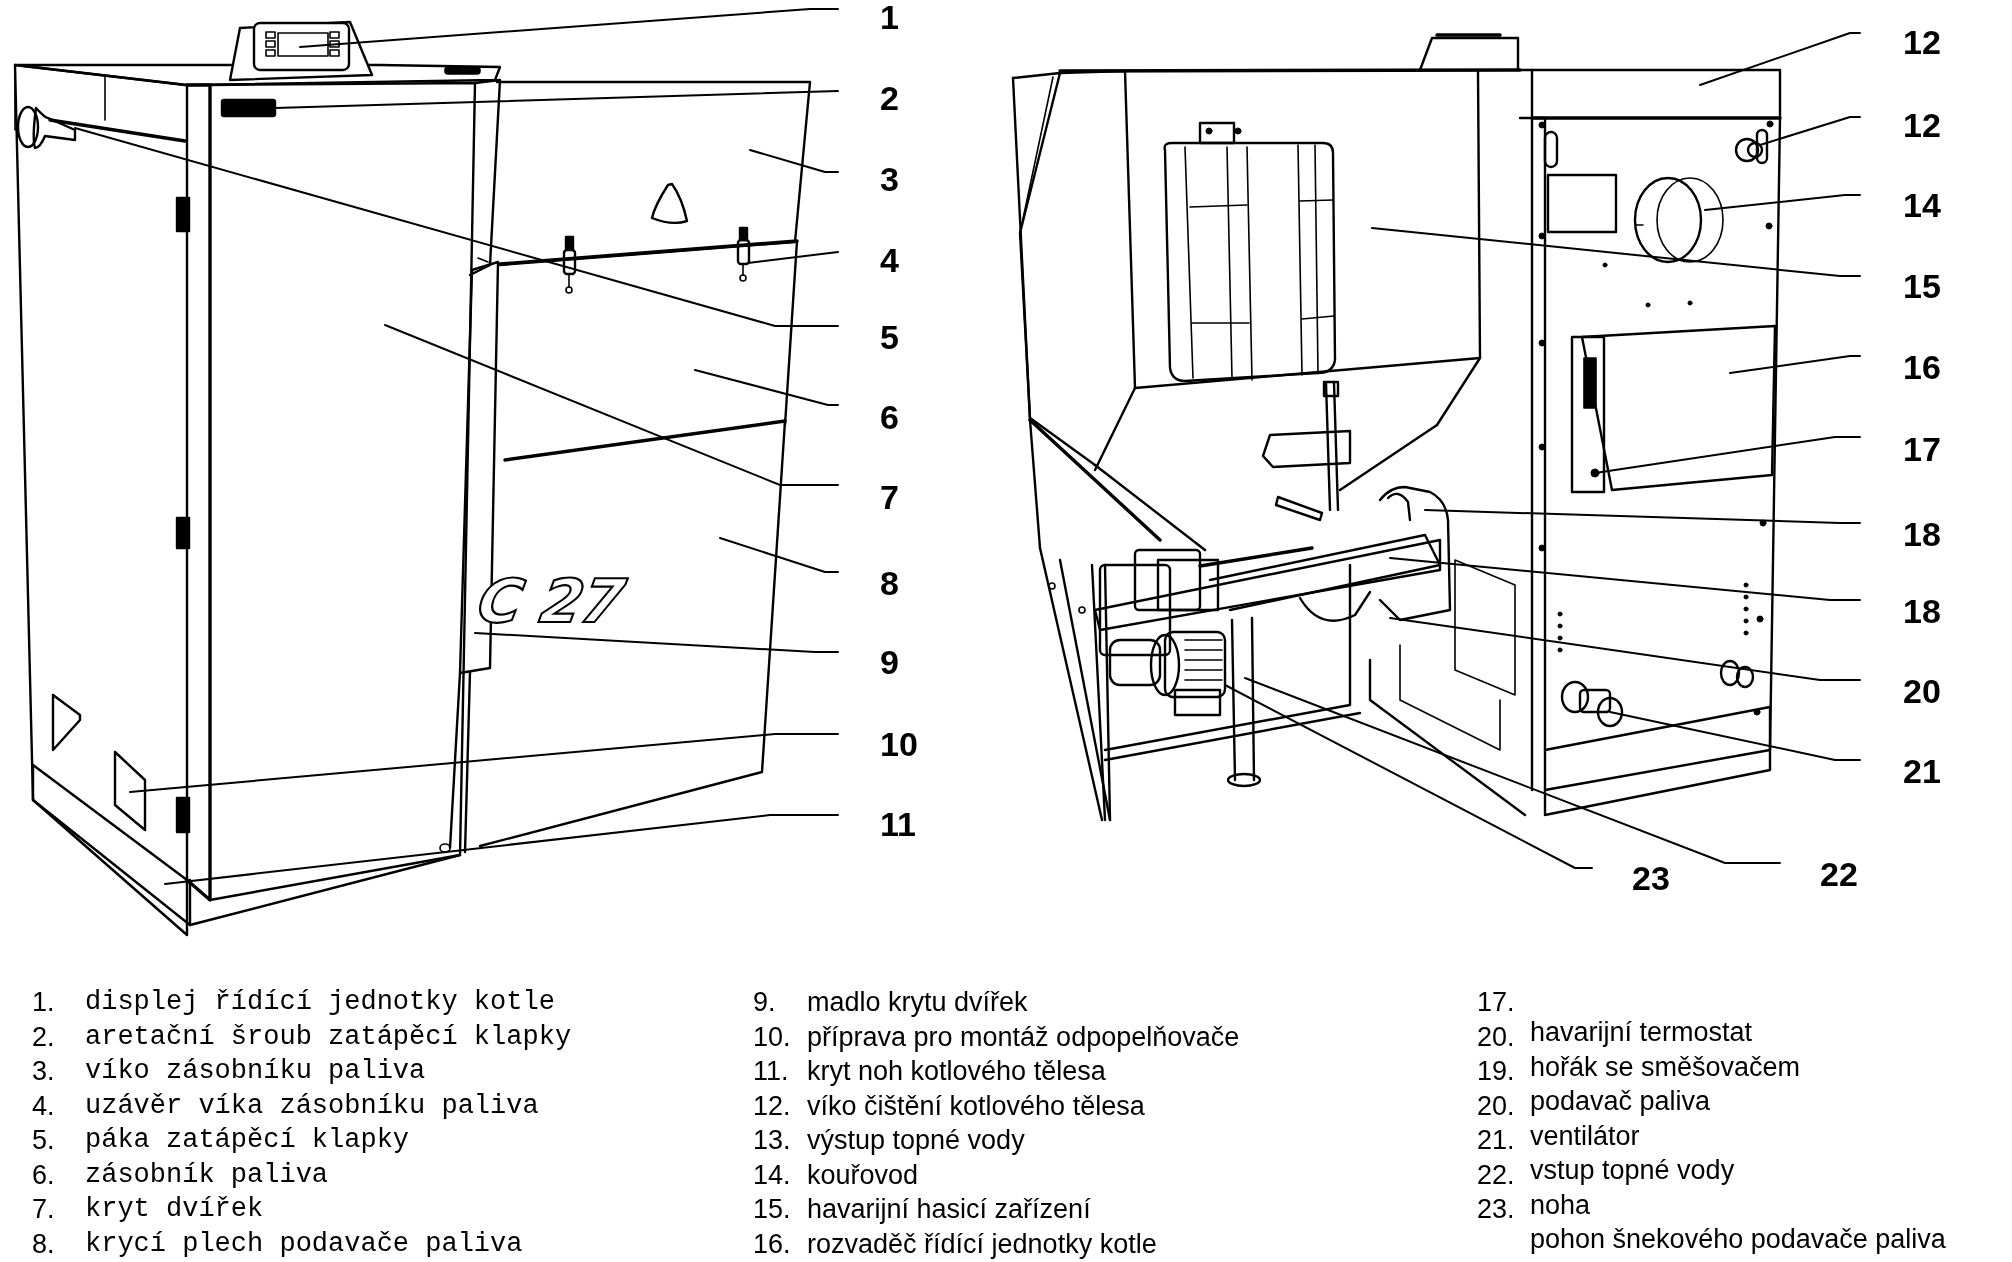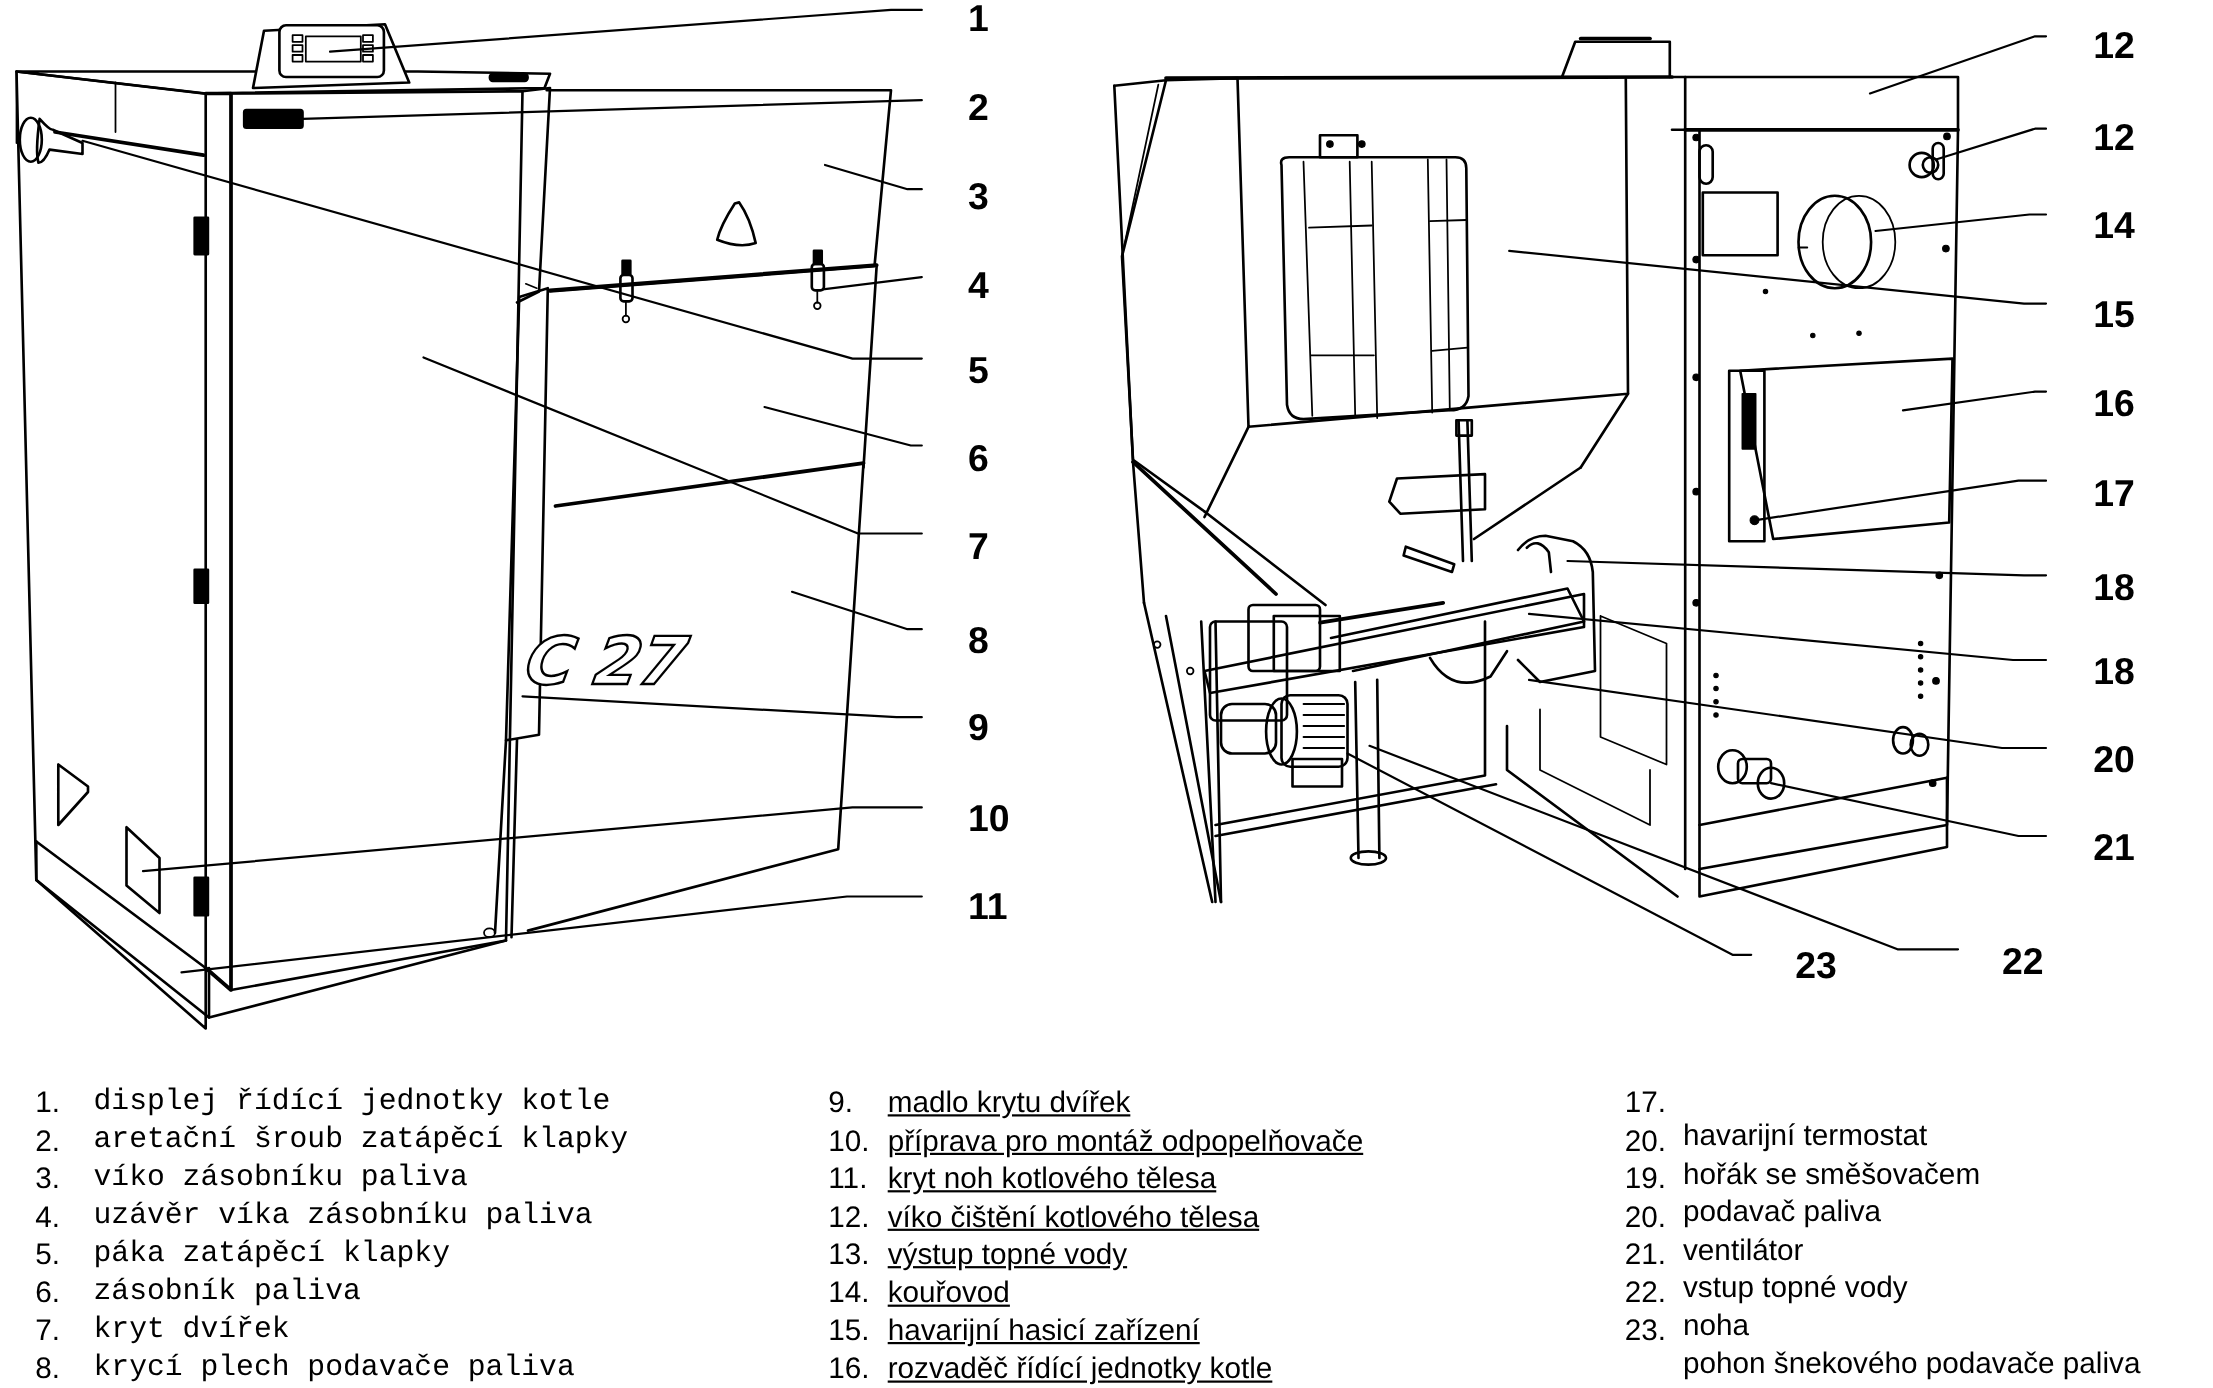--- a/index.html
+++ b/index.html
@@ -16,21 +16,21 @@
   .fillk { fill: #000 !important; }
   .fillw { fill: #fff !important; }
   .callout { position: absolute; font-weight: bold; font-size: 34px; line-height: 34px; }
   .legend { position: absolute; top: 985px; font-size: 27px; line-height: 34.5px; }
   .legend .row { position: relative; height: 34.5px; white-space: nowrap; }
   .legend .num { position: absolute; left: 0; }
   .legend .txt { position: absolute; }
   #legend-col-1 { left: 32px; }
   #legend-col-1 .txt { left: 53px; font-family: Liberation Mono, monospace; }
   #legend-col-2 { left: 753px; }
-  #legend-col-2 .txt { left: 54px; text-decoration: underline; }
+  #legend-col-2 .txt { left: 54px; }
   #legend-col-3 { left: 1477px; }
   #legend-col-3 .txt { left: 53px; margin-top: 30px; }
   .logo-text { font-family: "DejaVu Sans", sans-serif; font-weight: bold; font-style: italic;
                font-size: 60px; fill: #fff !important; stroke: #000 !important; stroke-width: 2.2; }
 </style>
 </head>
 <body>
 
 <svg id="drawing" viewBox="0 0 2012 960" xmlns="http://www.w3.org/2000/svg">
 

